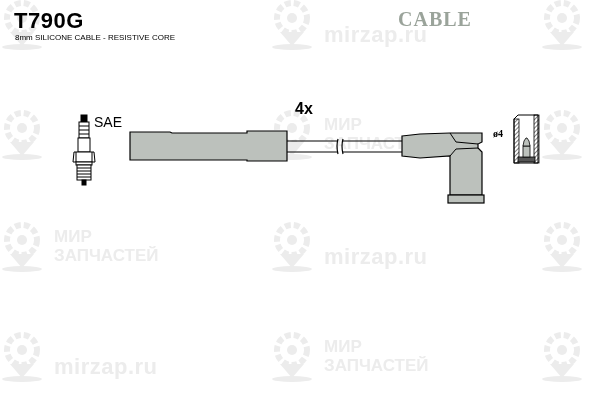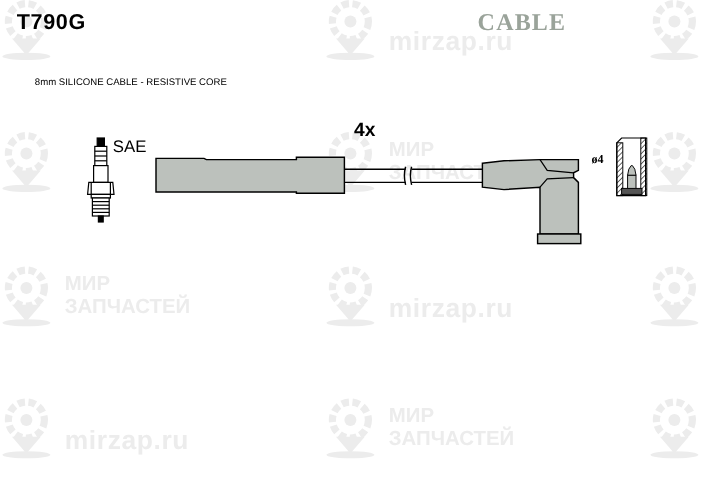--- a/index.html
+++ b/index.html
@@ -2,22 +2,22 @@
 <html><head>
   <meta charset="utf-8">
   <style>
     html, body { margin: 0; padding: 0; }
     body { width: 600px; height: 400px; background: #ffffff; position: relative; overflow: hidden; font-family: "Liberation Sans", sans-serif; }
     .wm { position: absolute; display: flex; align-items: center; gap: 10px; color: #ececec; pointer-events: none; }
     .wm svg { width: 44px; height: 52px; }
     .wm-text { font-family: "Liberation Sans", sans-serif; font-weight: bold; }
     .wm-url { font-size: 22px; letter-spacing: 0.5px; margin-top: 21px; }
     .wm-brand { font-size: 17px; line-height: 19px; }
-    .title { position: absolute; left: 14px; top: 8px; font-size: 18px; font-weight: bold; color: #000; letter-spacing: 0.5px; }
-    .subtitle { position: absolute; left: 29px; top: 33px; font-size: 8px; color: #000; margin-top: 31px; }
+    .title { position: absolute; left: 14px; top: 8px; font-size: 22px; font-weight: bold; color: #000; letter-spacing: 0.5px; }
+    .subtitle { position: absolute; left: 15px; top: 33px; font-size: 8px; color: #000; }
     .brand { position: absolute; left: 398px; top: 8px; font-family: "Liberation Serif", serif; font-size: 20px; font-weight: bold; color: #9aa39a; letter-spacing: 1px; }
     .qty { position: absolute; left: 295px; top: 100px; font-size: 16px; color: #000; font-weight: bold; }
     .sae { position: absolute; left: 94px; top: 114px; font-size: 14px; color: #000; }
     .dia { position: absolute; left: 493px; top: 128px; font-family: "Liberation Serif", serif; font-size: 10px; font-weight: bold; color: #000; }
     .drawing { position: absolute; left: 0; top: 0; }
   </style>
 </head>
 <body>
 
 <div class="wm" style="left:0px;top:-2px;">

